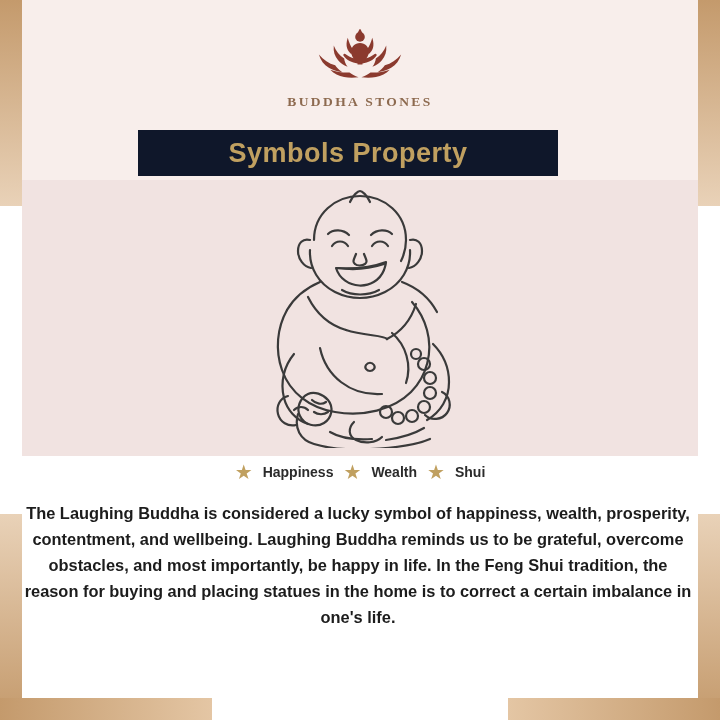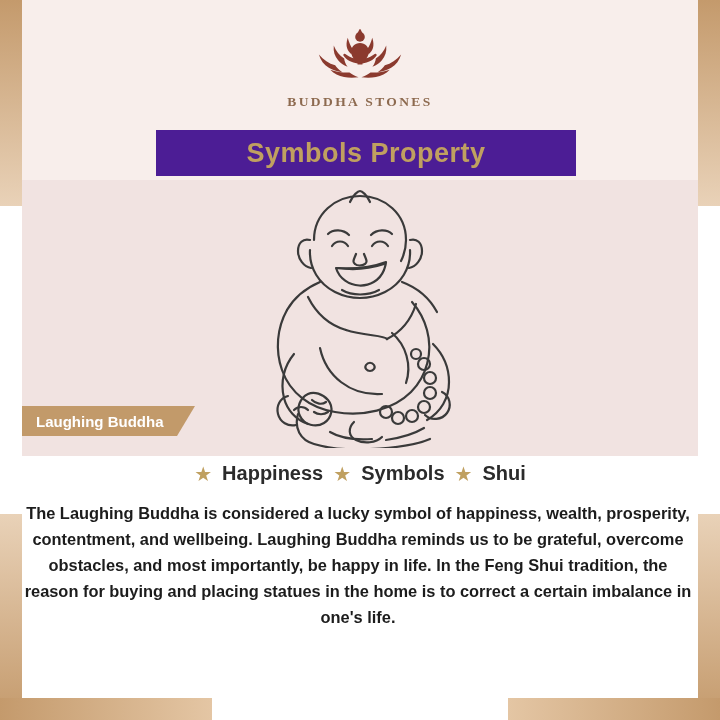--- a/index.html
+++ b/index.html
@@ -109,23 +109,23 @@
     font-size: 13.5px;
     letter-spacing: 2.4px;
     font-weight: bold;
     color: #8d6a4f;
     font-family: "Liberation Serif", serif;
   }
 
   
   .title-banner {
     position: absolute;
-    left: 156px; top: 130px;
+    left: 138px; top: 130px;
     width: 420px; height: 46px;
-    background: #4c1d95;
+    background: #0f172a;
     display: flex;
     align-items: center;
     justify-content: center;
     z-index: 6;
   }
   .title-banner::before,
   .title-banner::after {
     content: "";
     position: absolute;
     top: 0;
@@ -179,21 +179,21 @@
   .keywords {
     position: absolute;
     left: 22px; right: 22px; top: 462px;
     display: flex;
     align-items: center;
     justify-content: center;
     gap: 10px;
     z-index: 7;
   }
   .kw {
-    font-size: 20px;
+    font-size: 14px;
     font-weight: bold;
     color: #2b2b2b;
   }
   .star {
     color: #c0a060;
     font-size: 20px;
     line-height: 1;
   }
 
   
@@ -322,31 +322,25 @@
 
         <path d="M108 236c-4 14 2 26 16 30 16 5 36 6 56 5 24-1 46-4 60-10"></path>
         <path d="M140 254c10 6 26 8 42 7"></path>
         <path d="M196 262c14-2 28-6 38-12"></path>
 
         <path d="M164 244c-6 6-6 14 2 18 8 4 20 3 26-3"></path>
       </g>
     </svg>
   </div>
 
-  <div class="label-ribbon">
-    <div class="ribbon-body">
-      <span class="label-text">Laughing Buddha</span>
-    </div>
-    <div class="ribbon-tail"></div>
-  </div>
 
   <div class="keywords">
     <span class="star">★</span>
     <span class="kw">Happiness</span>
     <span class="star">★</span>
-    <span class="kw">Symbols</span>
+    <span class="kw">Wealth</span>
     <span class="star">★</span>
     <span class="kw">Shui</span>
   </div>
 
   <div class="body-text">The Laughing Buddha is considered a lucky symbol of happiness, wealth, prosperity, contentment, and wellbeing. Laughing Buddha reminds us to be grateful, overcome obstacles, and most importantly, be happy in life. In the Feng Shui tradition, the reason for buying and placing statues in the home is to correct a certain imbalance in one's life.</div>
 
 </div>
 
 </body></html>

